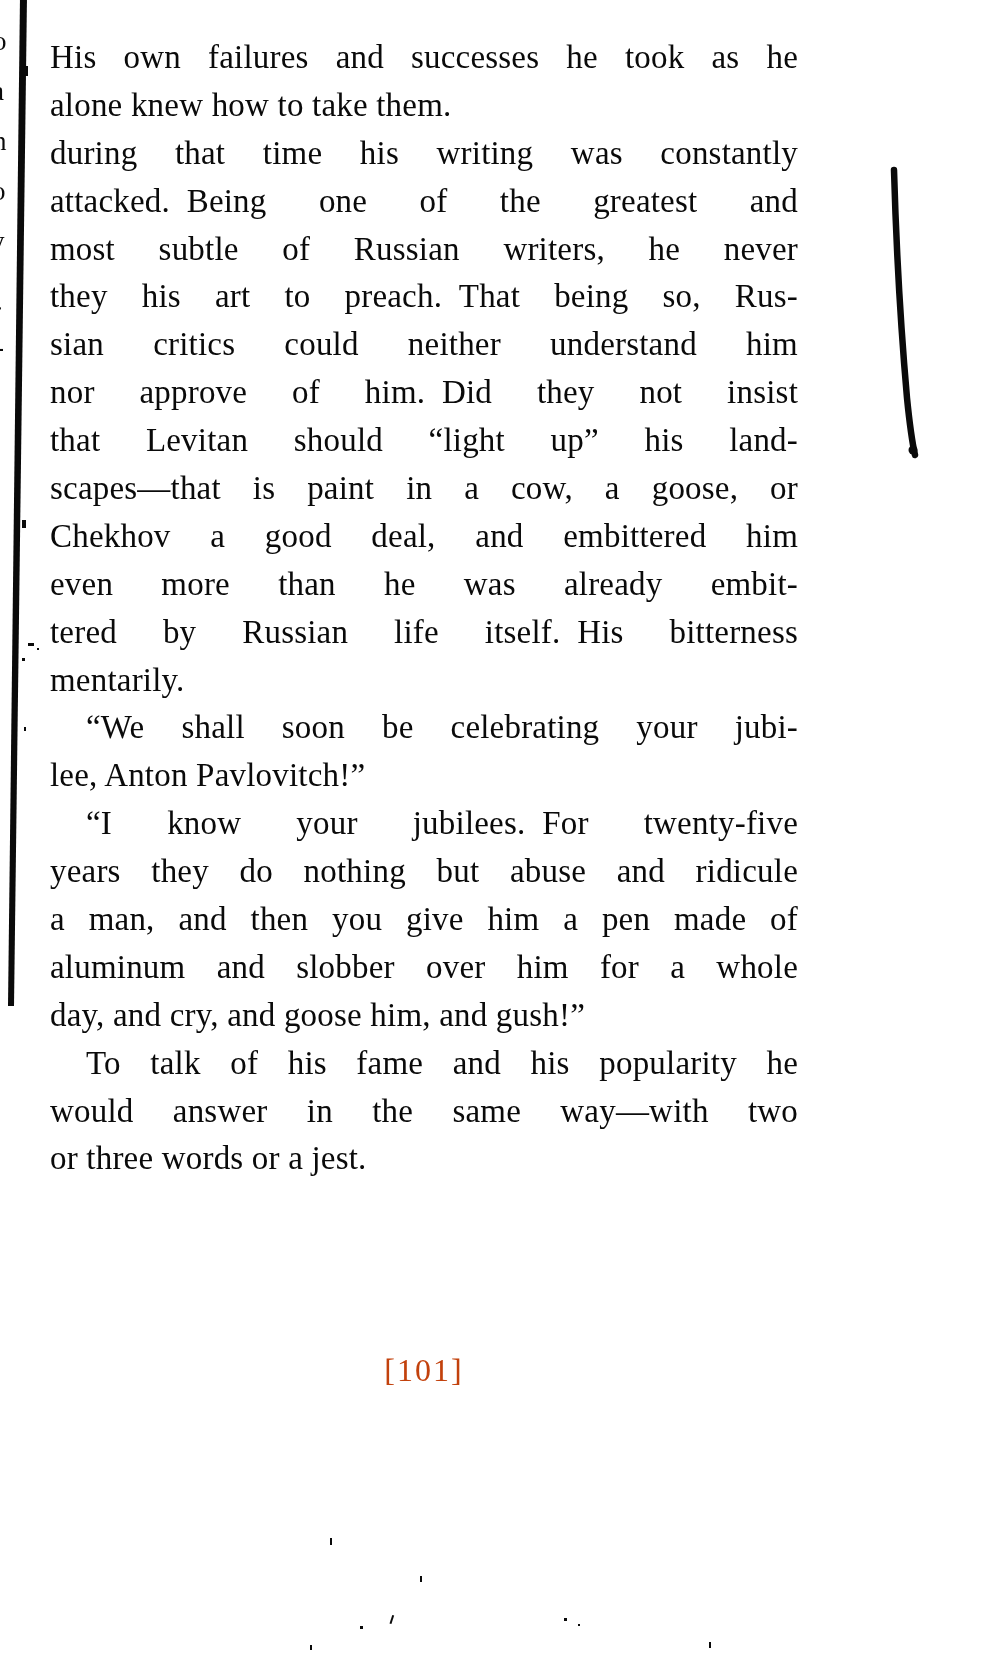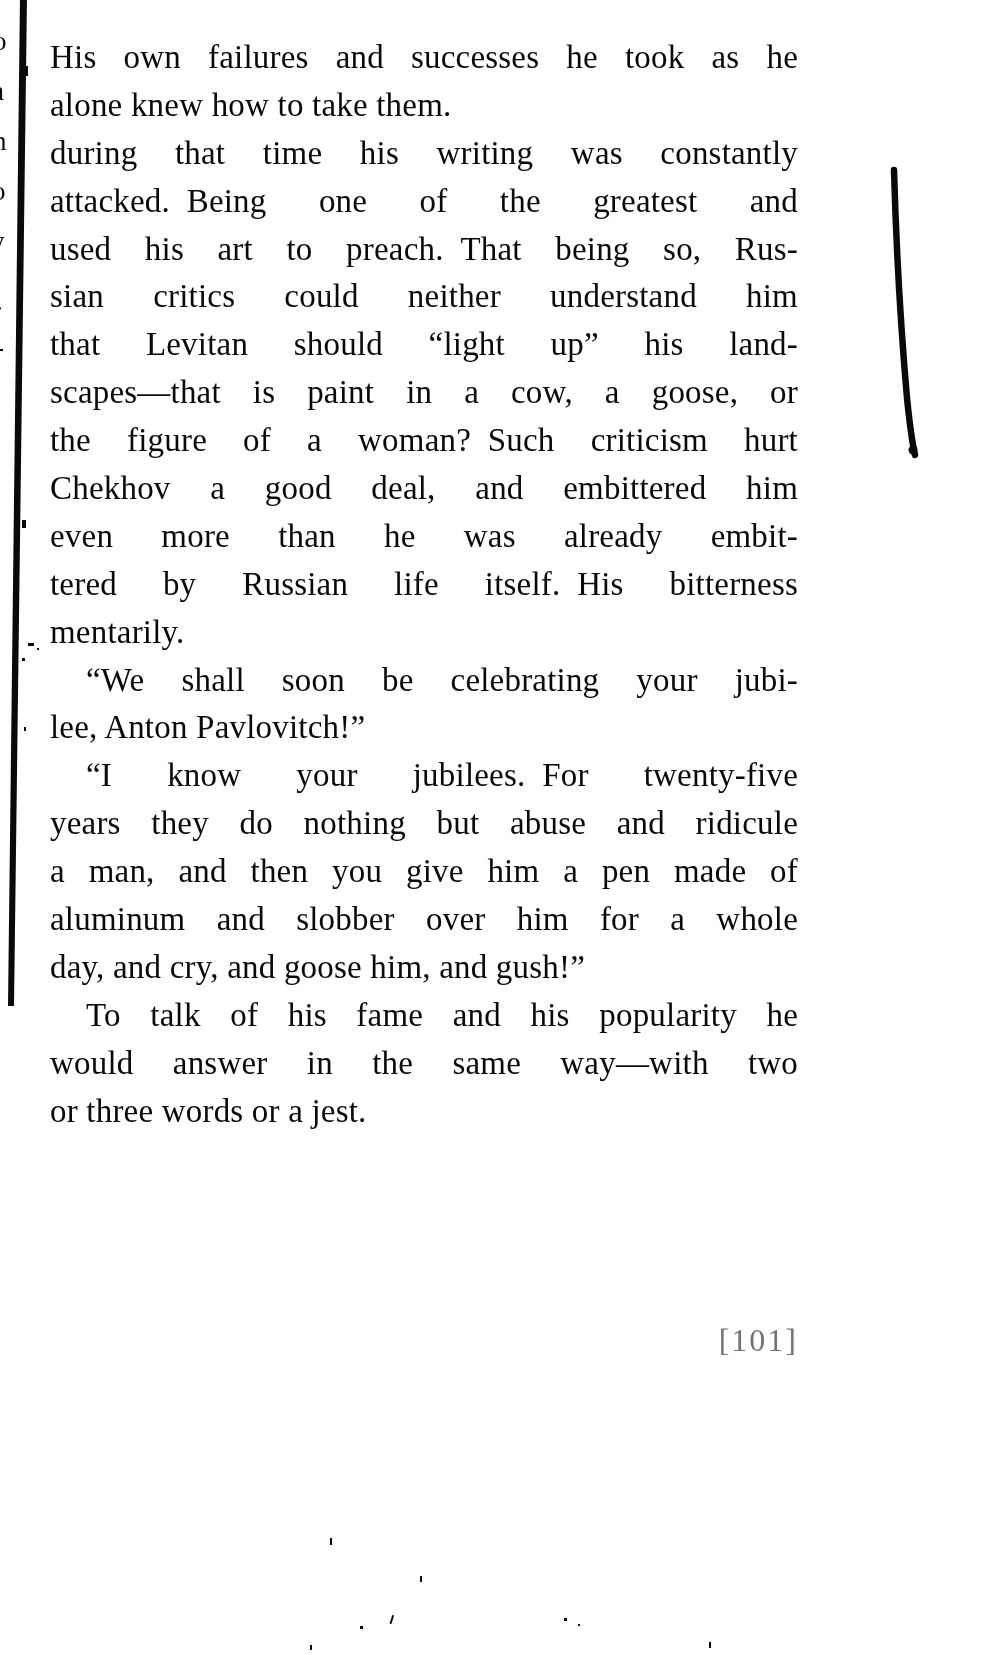--- a/index.html
+++ b/index.html
@@ -24,25 +24,25 @@
     height: 47.9px;
     text-align: justify;
     text-align-last: justify;
     letter-spacing: 0.2px;
   }
   .line.indent { text-indent: 36px; }
   .line.noj { text-align: center; text-align-last: left; }
 
   .pagenum {
     position: absolute;
-    left: 50px; top: 1322px;
+    left: 50px; top: 1352px;
     width: 748px;
-    text-align: right;
+    text-align: center;
     font-size: 32px;
-    color: #737373;
+    color: #c2410c;
     letter-spacing: 2px;
   }
 
   .frag {
     position: absolute;
     font-size: 27px;
     color: #0a0a0a;
     line-height: 1;
   }
   .frag.f0 { left: -7px; top: 28px; }
@@ -70,25 +70,26 @@
   <span class="frag f3">o</span>
   <span class="frag f4">y</span>
   <span class="frag f5">.</span>
   <span class="frag f6">-</span>
 
   <div class="textblock">
     <div class="line">His own failures and successes he took as he</div>
     <div class="line noj">alone knew how to take them.</div>
     <div class="line">during that time his writing was constantly</div>
     <div class="line">attacked. Being one of the greatest and</div>
-    <div class="line">used his art to preach. That being so, Rus-</div>
+    <div class="line">most subtle of Russian writers, he never</div>
+    <div class="line">they his art to preach. That being so, Rus-</div>
     <div class="line">sian critics could neither understand him</div>
+    <div class="line">nor approve of him. Did they not insist</div>
     <div class="line">that Levitan should “light up” his land-</div>
     <div class="line">scapes—that is paint in a cow, a goose, or</div>
-    <div class="line">the figure of a woman? Such criticism hurt</div>
     <div class="line">Chekhov a good deal, and embittered him</div>
     <div class="line">even more than he was already embit-</div>
     <div class="line">tered by Russian life itself. His bitterness</div>
     <div class="line noj">mentarily.</div>
     <div class="line indent">“We shall soon be celebrating your jubi-</div>
     <div class="line noj">lee, Anton Pavlovitch!”</div>
     <div class="line indent">“I know your jubilees. For twenty-five</div>
     <div class="line">years they do nothing but abuse and ridicule</div>
     <div class="line">a man, and then you give him a pen made of</div>
     <div class="line">aluminum and slobber over him for a whole</div>

